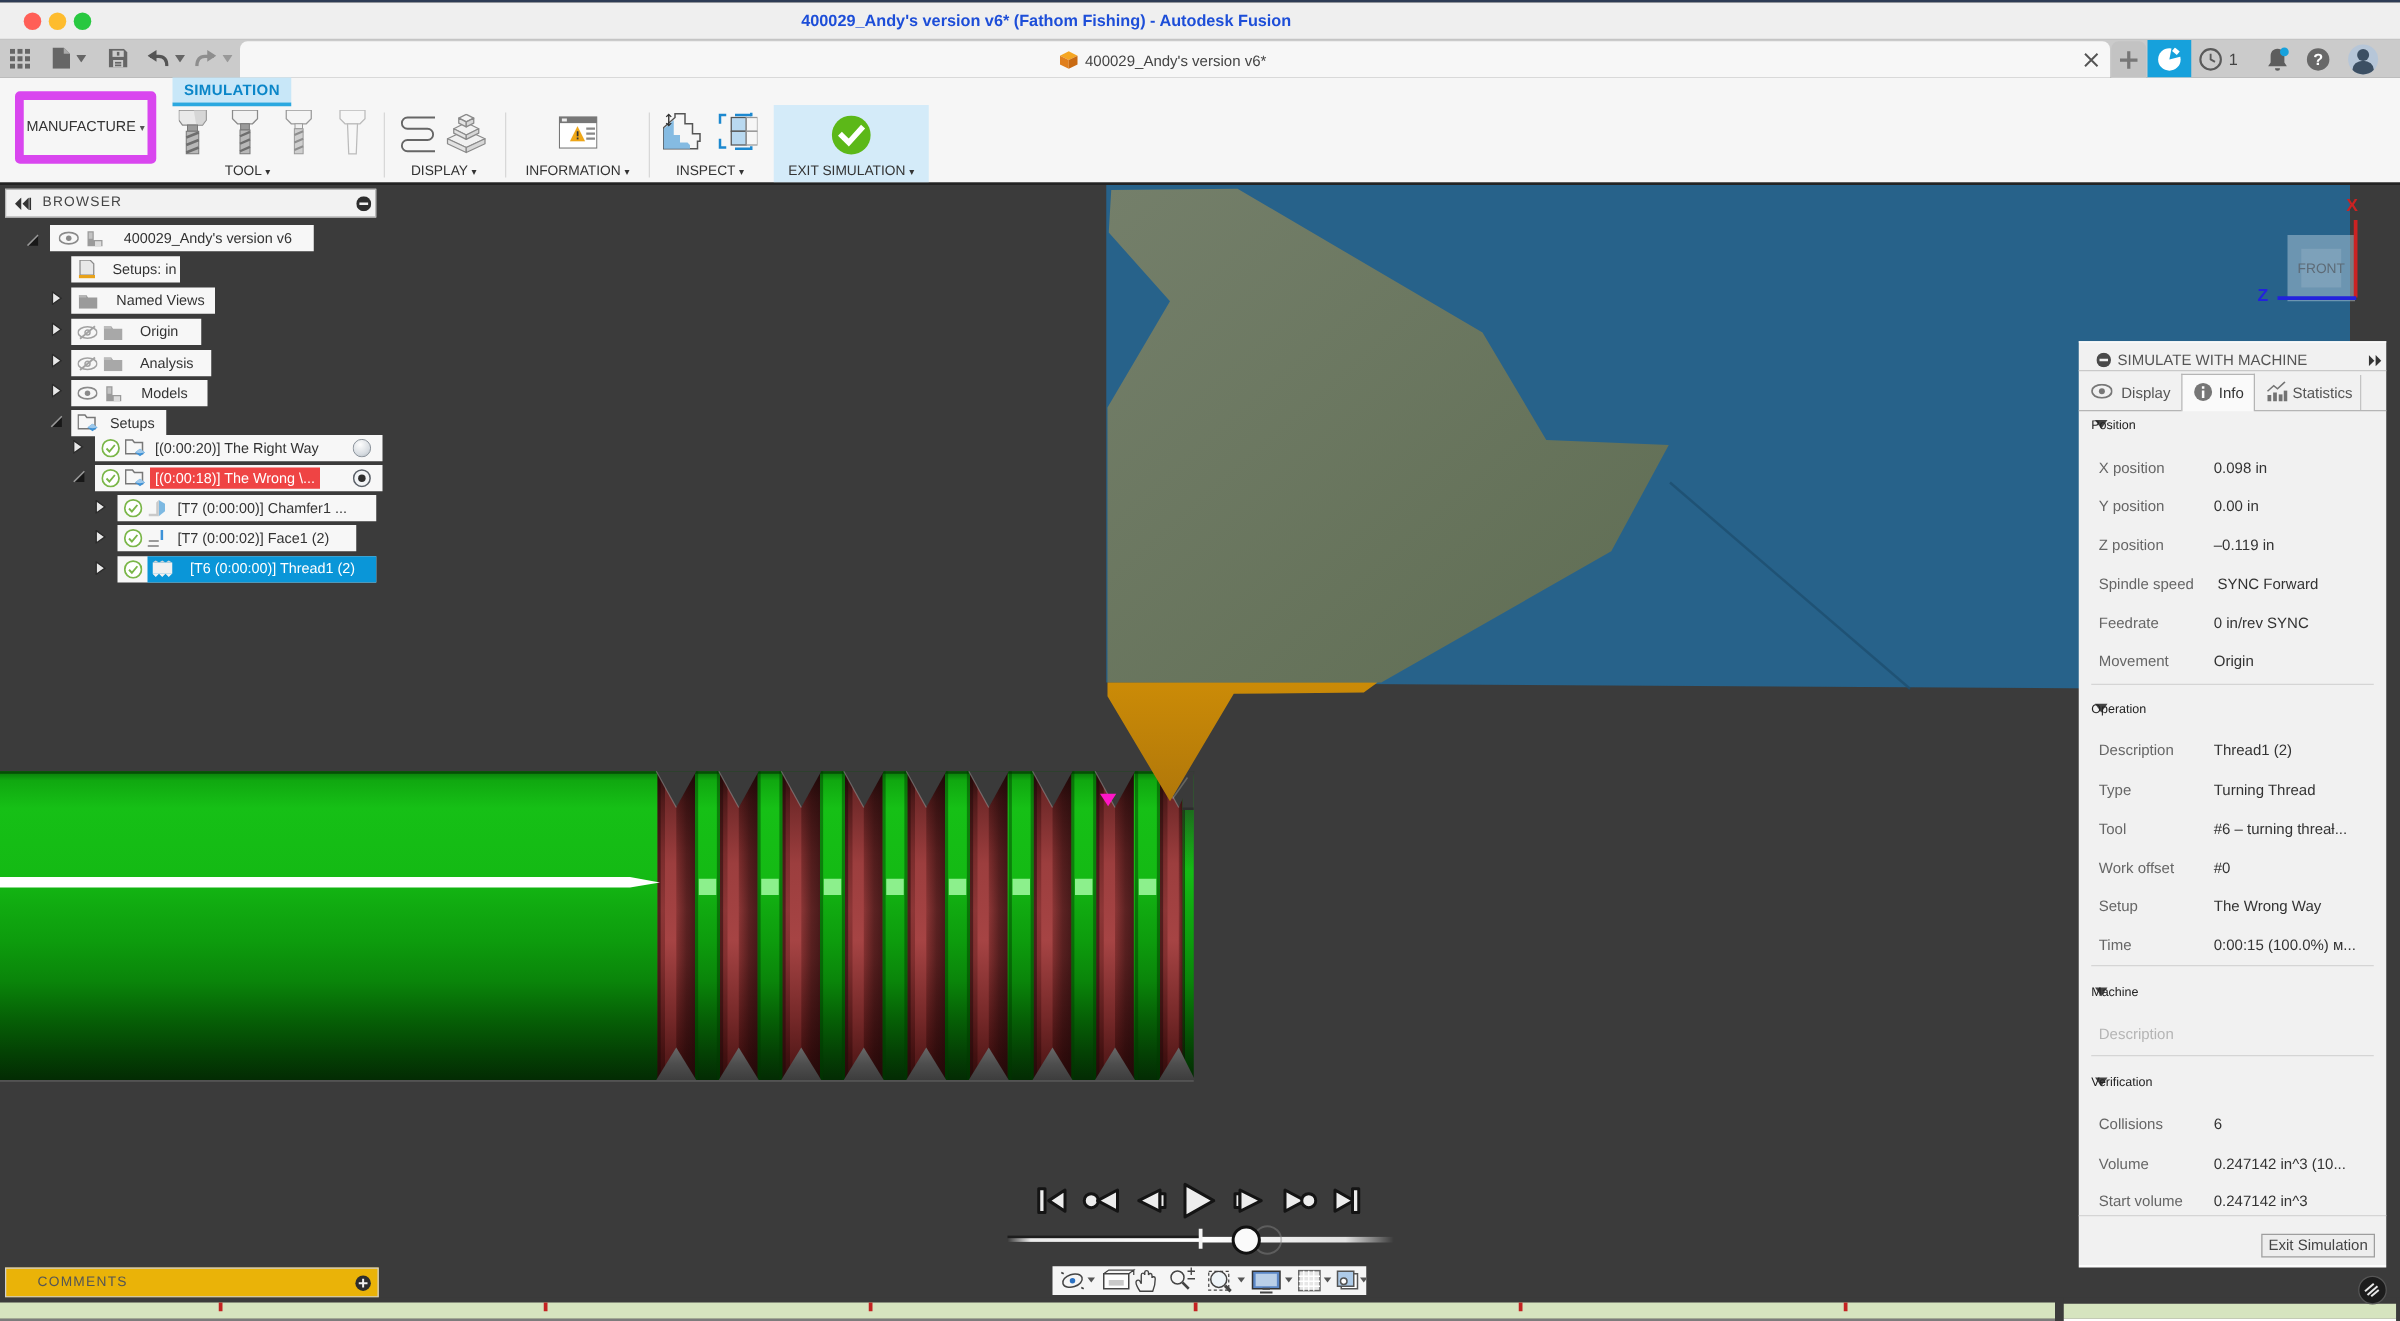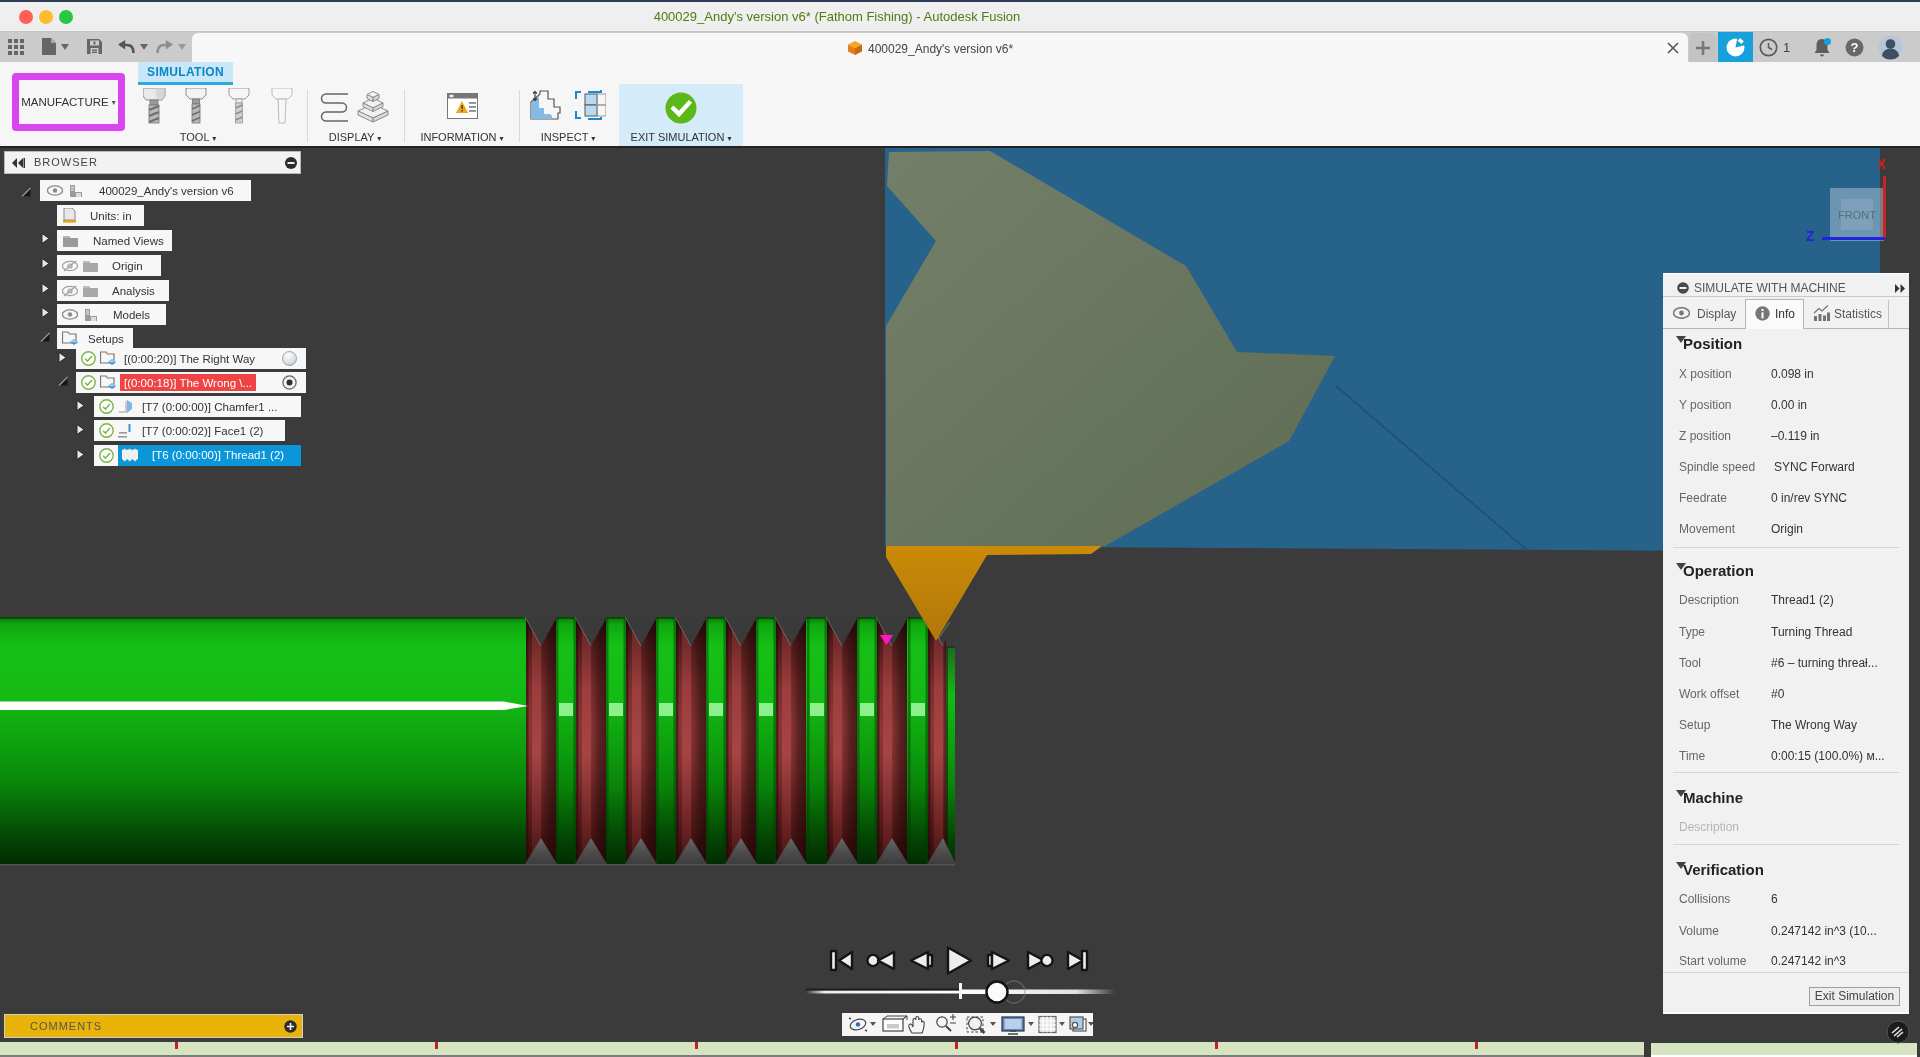--- a/index.html
+++ b/index.html
@@ -4,39 +4,39 @@
 <style>
   html,body{margin:0;padding:0;}
   body{width:1920px;height:1057px;overflow:hidden;position:relative;
        font-family:"Liberation Sans",sans-serif;background:#3b3b3b;}
   .abs{position:absolute;}
   
   #navy{left:0;top:0;width:1920px;height:2px;background:#2e3c55;}
   #titlebar{left:0;top:2px;width:1920px;height:29px;background:#efefef;border-bottom:1px solid #c4c4c4;}
   .tl{position:absolute;top:8px;width:14px;height:14px;border-radius:50%;}
   #title{position:absolute;left:0;top:7px;width:1674px;text-align:center;
-         font-size:13px;font-weight:normal;color:#4d7c0f;}
+         font-size:13px;font-weight:bold;color:#1d4ed8;}
   #tabstrip{left:0;top:32px;width:1920px;height:30px;background:#cbcbcb;}
   #doctab{position:absolute;left:192px;top:1px;width:1496px;height:29px;background:#f7f7f7;
           border-radius:6px 6px 0 0;}
   
   #ribbon{left:0;top:62px;width:1920px;height:84px;background:#f6f6f6;}
   #vpline{left:0;top:146px;width:1920px;height:2px;background:#232323;}
   .rsep{position:absolute;top:28px;width:1px;height:52px;background:#d8d8d8;}
   .rlabel{position:absolute;top:69px;font-size:11px;color:#333;white-space:nowrap;transform:translateX(-50%);}
   
   .chip{position:absolute;height:21px;background:#f7f7f7;display:flex;align-items:center;
         font-size:11.5px;color:#333;white-space:nowrap;}
   .tri{position:absolute;}
   
   #rpanel{left:1663px;top:273px;width:246px;height:739px;background:#f1f1f1;
           border-top:1px solid #fff;box-sizing:border-box;font-size:12px;color:#444;}
   .plbl{position:absolute;left:16px;color:#666;}
   .pval{position:absolute;left:108px;color:#333;}
-  .phead{position:absolute;left:20px;font-weight:bold;color:#222;font-size:15px;}
+  .phead{position:absolute;left:10px;font-weight:normal;color:#222;font-size:10px;}
   .ptri{position:absolute;left:13px;width:0;height:0;border-left:5px solid transparent;
         border-right:5px solid transparent;border-top:7px solid #444;}
   .psep{position:absolute;left:10px;width:226px;height:1px;background:#d5d5d5;}
 </style>
 </head>
 <body>
 
 <svg class="abs" id="vp" style="left:0;top:0;" width="1920" height="1057" viewBox="0 0 1920 1057">
   <defs>
     <linearGradient id="oliveG" x1="0" y1="0" x2="1" y2="1">
@@ -429,21 +429,21 @@
         <path d="M2,2 h3 v5 h-3 Z" fill="#c3c3c3"></path>
       </svg>
     <span style="margin-left:16px;">400029_Andy's version v6</span>
   </div>
 
   <div class="chip" style="left:57px;top:205px;width:87px;">
     <svg style="margin-left:6px" width="13" height="15" viewBox="0 0 13 15">
         <path d="M1,0 h8 l3,3 v9 H1 Z" fill="#e8e8e8" stroke="#8a8a8a" stroke-width="1"></path>
         <rect x="0" y="12" width="13" height="2.6" fill="#e8a21a"></rect>
       </svg>
-    <span style="margin-left:14px;">Units: in</span>
+    <span style="margin-left:14px;">Setups: in</span>
   </div>
 
   <svg class="tri" style="left:41px;top:233px" width="9" height="11">
       <polygon points="1,0.5 8,5.5 1,10.5" fill="#e8e8e8" stroke="#2a2a2a" stroke-width="1"></polygon>
     </svg>
   <div class="chip" style="left:57px;top:230px;width:115px;">
     <svg style="margin-left:6px" width="15" height="12" viewBox="0 0 15 12">
         <path d="M0,1 h6 l1.5,2 H15 v9 H0 Z" fill="#9a9a9a"></path>
         <rect x="0" y="1" width="6" height="2" fill="#b5b5b5"></rect>
       </svg>

